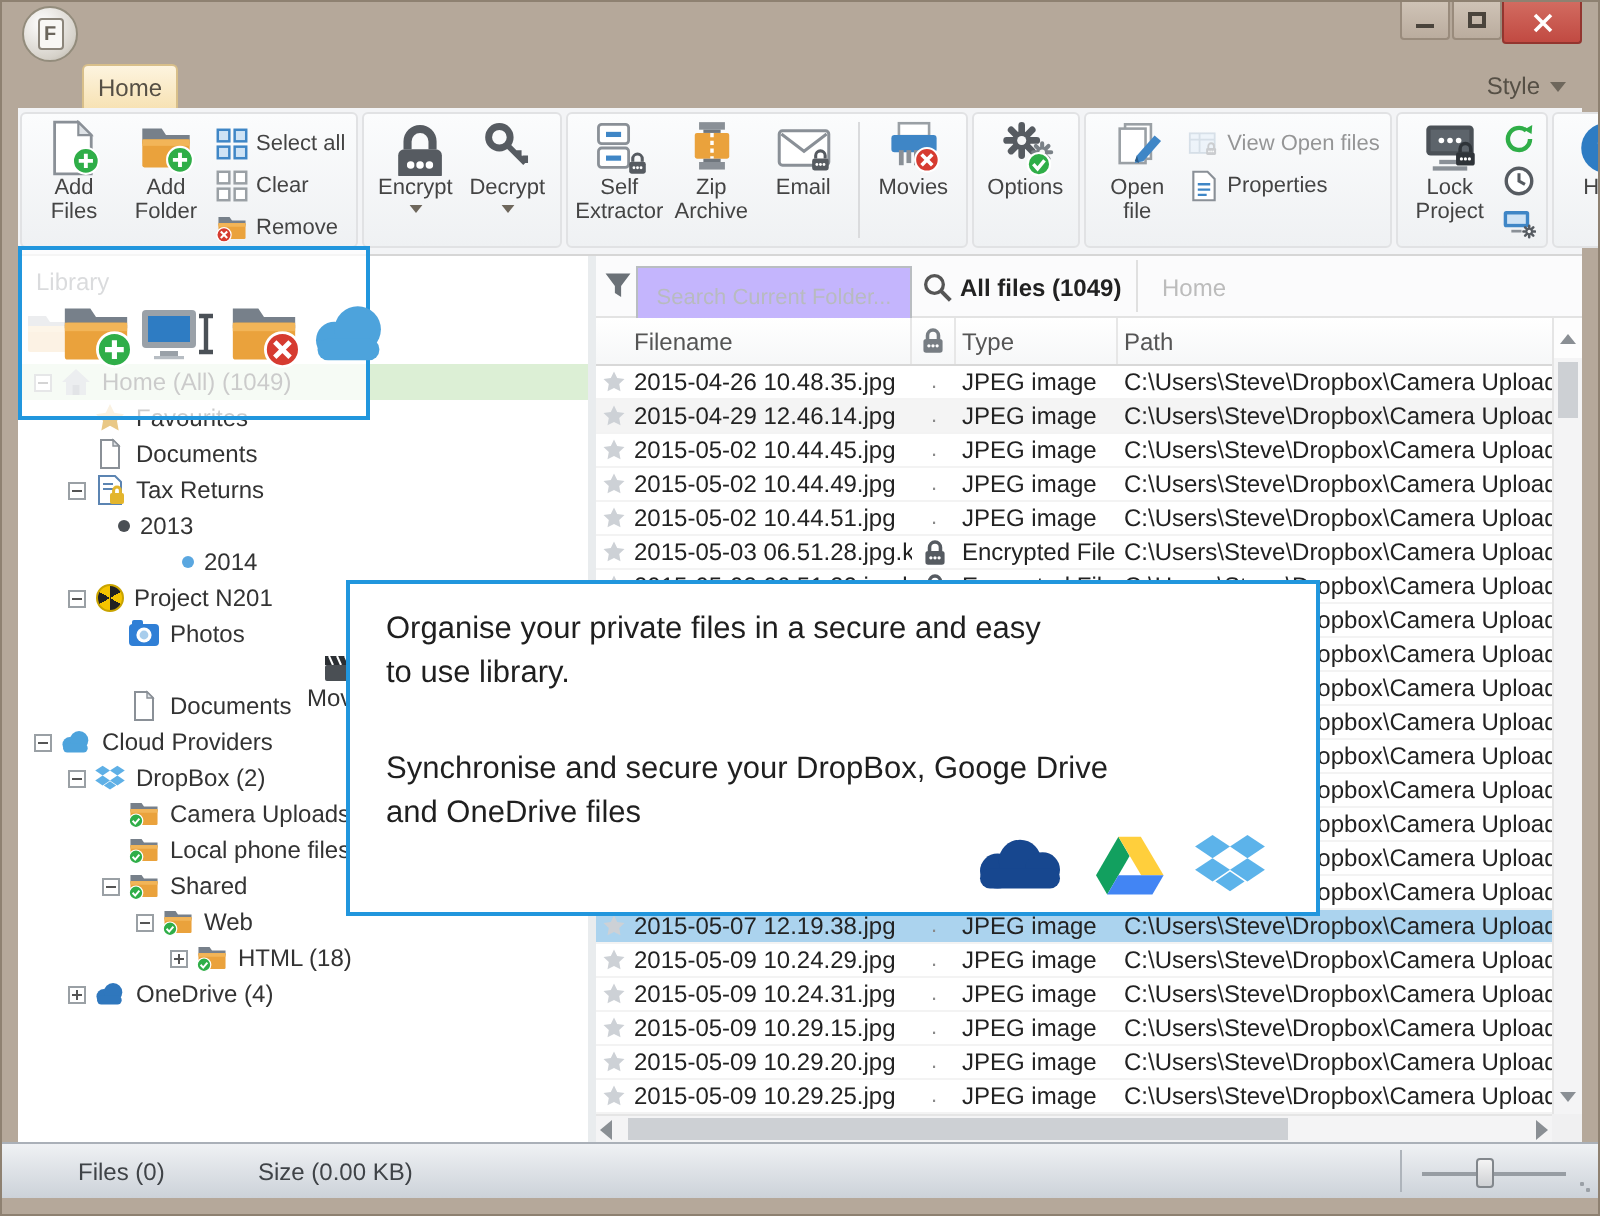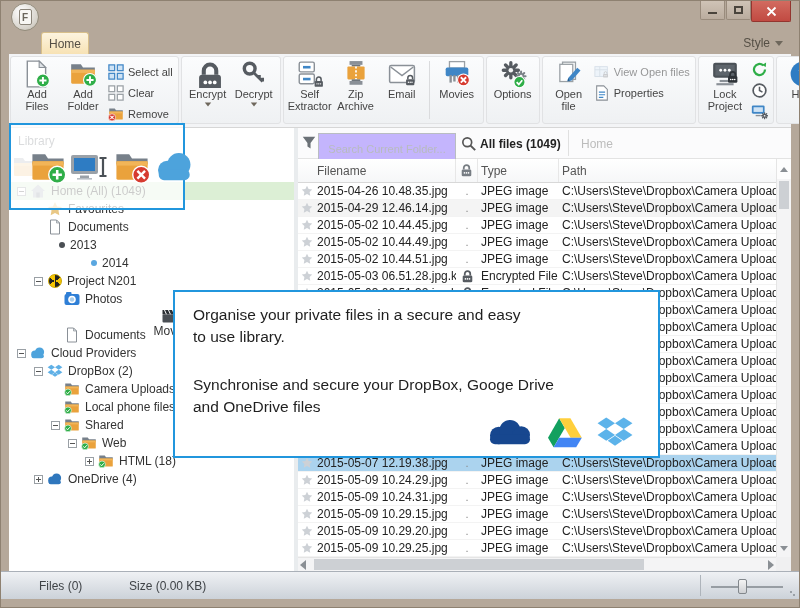--- a/index.html
+++ b/index.html
@@ -473,20 +473,32 @@
         </div>
         <div class="tree-row" style="padding-left: 25px;">
           <span class="exp-spacer"></span>
           <span class="tree-icon icon">
             <svg viewBox="0 0 16 16">
               <path d="M3.5 1h6l3 3v11h-9z" fill="#fff" stroke="#8a9097" stroke-width="1"></path>
               <path d="M9.5 1l3 3h-3z" fill="#dfe3e7" stroke="#8a9097" stroke-width=".7"></path>
             </svg>
           </span>
           <span>Documents</span>
+        </div>
+        <div class="tree-row" style="padding-left: 25px;">
+          <span class="exp minus"></span>
+          <span class="tree-icon icon">
+            <svg viewBox="0 0 16 16">
+              <path d="M2.5 1h8l3 3v11h-11z" fill="#fff" stroke="#5b84b2" stroke-width="1"></path>
+              <path d="M4.5 5h5M4.5 7.5h5" stroke="#5b84b2" stroke-width="1"></path>
+              <rect x="8" y="9.5" width="7" height="5.5" rx="1" fill="#e3b52c"></rect>
+              <path d="M9.8 9.5V8.2a1.7 1.7 0 0 1 3.4 0v1.3" stroke="#e3b52c" stroke-width="1.5" fill="none"></path>
+            </svg>
+          </span>
+          <span>Tax Returns</span>
         </div>
         <div class="tree-row" style="padding-left: 32px;">
           <span class="exp-spacer"></span>
           <span class="bullet" style="background:#4a4f54"></span>
           <span>2013</span>
         </div>
         <div class="tree-row" style="padding-left: 64px;">
           <span class="exp-spacer"></span>
           <span class="bullet" style="background:#5aa7e0"></span>
           <span>2014</span>

